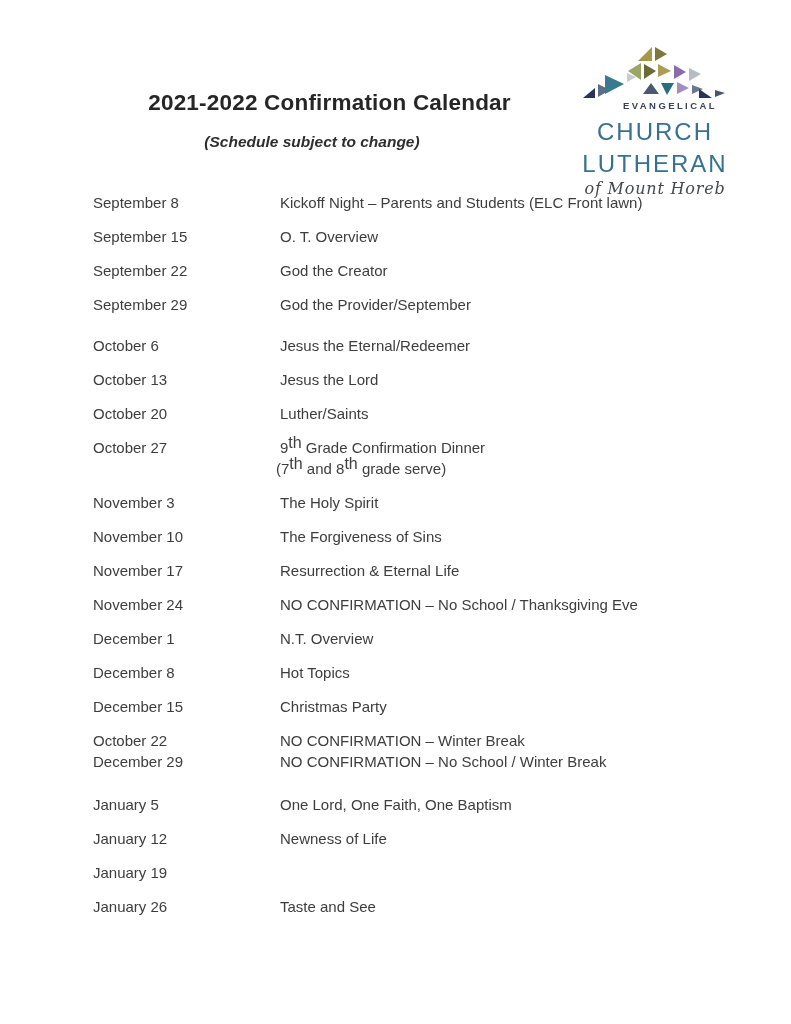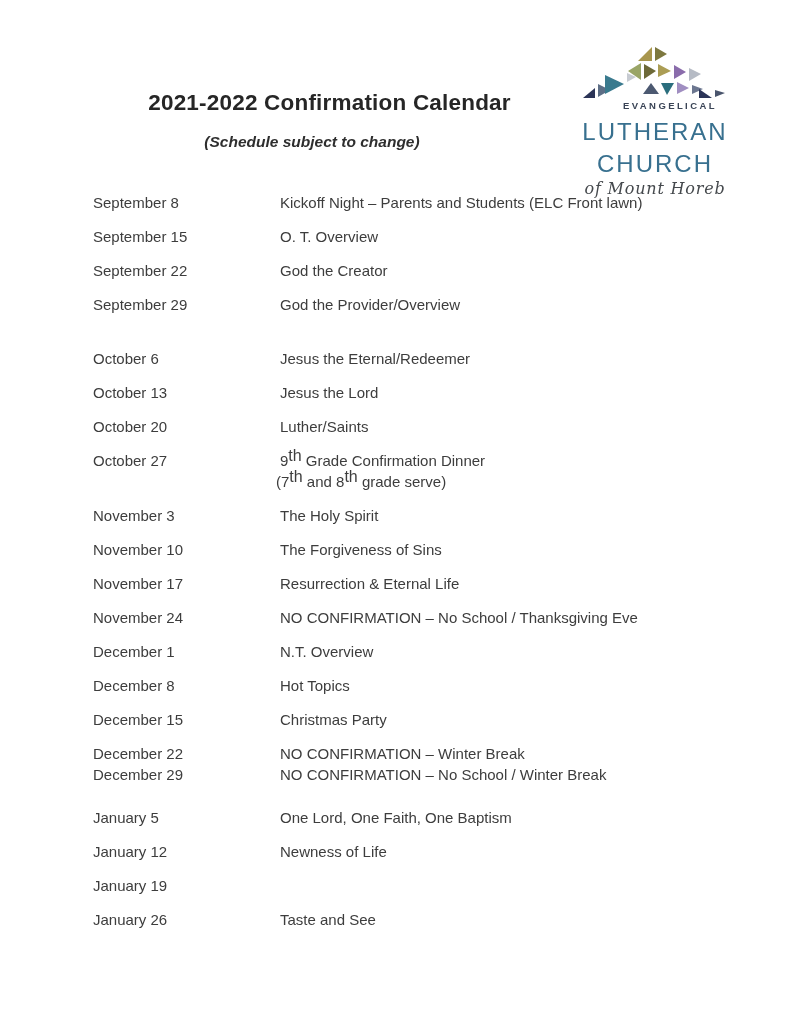--- a/index.html
+++ b/index.html
@@ -84,21 +84,21 @@
     left: 93px;
     width: 660px;
   }
   .row {
     display: flex;
     align-items: flex-start;
     line-height: 21px;
     font-size: 15px;
     margin-bottom: 13px;
   }
-  .row.section { margin-top: 33px; justify-content: flex-end; }
+  .row.section { margin-top: 20px; justify-content: flex-end; }
   .row.section-small { margin-top: 22px; }
   .row.no-gap-after { margin-bottom: 0; }
   .date {
     flex: 0 0 187px;
     width: 187px;
   }
   .desc { flex: 1; }
   .desc sup, .desc2 sup {
     font-size: 16px;
     line-height: 0;
@@ -133,41 +133,41 @@
         <polygon points="91,21 91,35 103,28" fill="#8a6cab"></polygon>
         <polygon points="106,24 106,37 118,30" fill="#b6bbc5"></polygon>
         <polygon points="60,50 68,39 76,50" fill="#4c5971"></polygon>
         <polygon points="78,39 91,39 84,51" fill="#2b6e7d"></polygon>
         <polygon points="94,50 94,38 106,44" fill="#a08ec1"></polygon>
         <polygon points="109,50 109,41 120,45" fill="#6c7790"></polygon>
         <polygon points="116,54 116,45 129,54" fill="#2b3457"></polygon>
         <polygon points="132,53 132,46 142,49" fill="#4a556d"></polygon>
       </svg>
     <div class="logo-evangelical" style="color: rgb(58, 68, 86);">EVANGELICAL</div>
+    <div class="logo-wordmark" style="color: rgb(56, 112, 143);">CHURCH</div>
     <div class="logo-wordmark" style="color: rgb(56, 112, 143);">LUTHERAN</div>
-    <div class="logo-wordmark" style="color: rgb(56, 112, 143);">CHURCH</div>
     <div class="logo-tagline" style="color: rgb(69, 73, 77);">of Mount Horeb</div>
   </div>
 
   <div class="rows" id="rows">
       <div class="row">
     <span class="date">September 8</span>
     <span class="desc"><span>Kickoff Night – Parents and Students (ELC Front lawn)</span></span>
   </div>
       <div class="row">
     <span class="date">September 15</span>
     <span class="desc"><span>O. T. Overview</span></span>
   </div>
       <div class="row">
     <span class="date">September 22</span>
     <span class="desc"><span>God the Creator</span></span>
   </div>
       <div class="row">
     <span class="date">September 29</span>
-    <span class="desc"><span>God the Provider/Overview</span></span>
+    <span class="desc"><span>God the Provider/September</span></span>
   </div>
       <div class="row section">
     <span class="date">October 6</span>
     <span class="desc"><span>Jesus the Eternal/Redeemer</span></span>
   </div>
       <div class="row">
     <span class="date">October 13</span>
     <span class="desc"><span>Jesus the Lord</span></span>
   </div>
       <div class="row">
@@ -200,21 +200,21 @@
   </div>
       <div class="row">
     <span class="date">December 8</span>
     <span class="desc"><span>Hot Topics</span></span>
   </div>
       <div class="row">
     <span class="date">December 15</span>
     <span class="desc"><span>Christmas Party</span></span>
   </div>
       <div class="row no-gap-after">
-    <span class="date">December 22</span>
+    <span class="date">October 22</span>
     <span class="desc"><span>NO CONFIRMATION – Winter Break</span></span>
   </div>
       <div class="row">
     <span class="date">December 29</span>
     <span class="desc"><span>NO CONFIRMATION – No School / Winter Break</span></span>
   </div>
       <div class="row section-small">
     <span class="date">January 5</span>
     <span class="desc"><span>One Lord, One Faith, One Baptism</span></span>
   </div>

